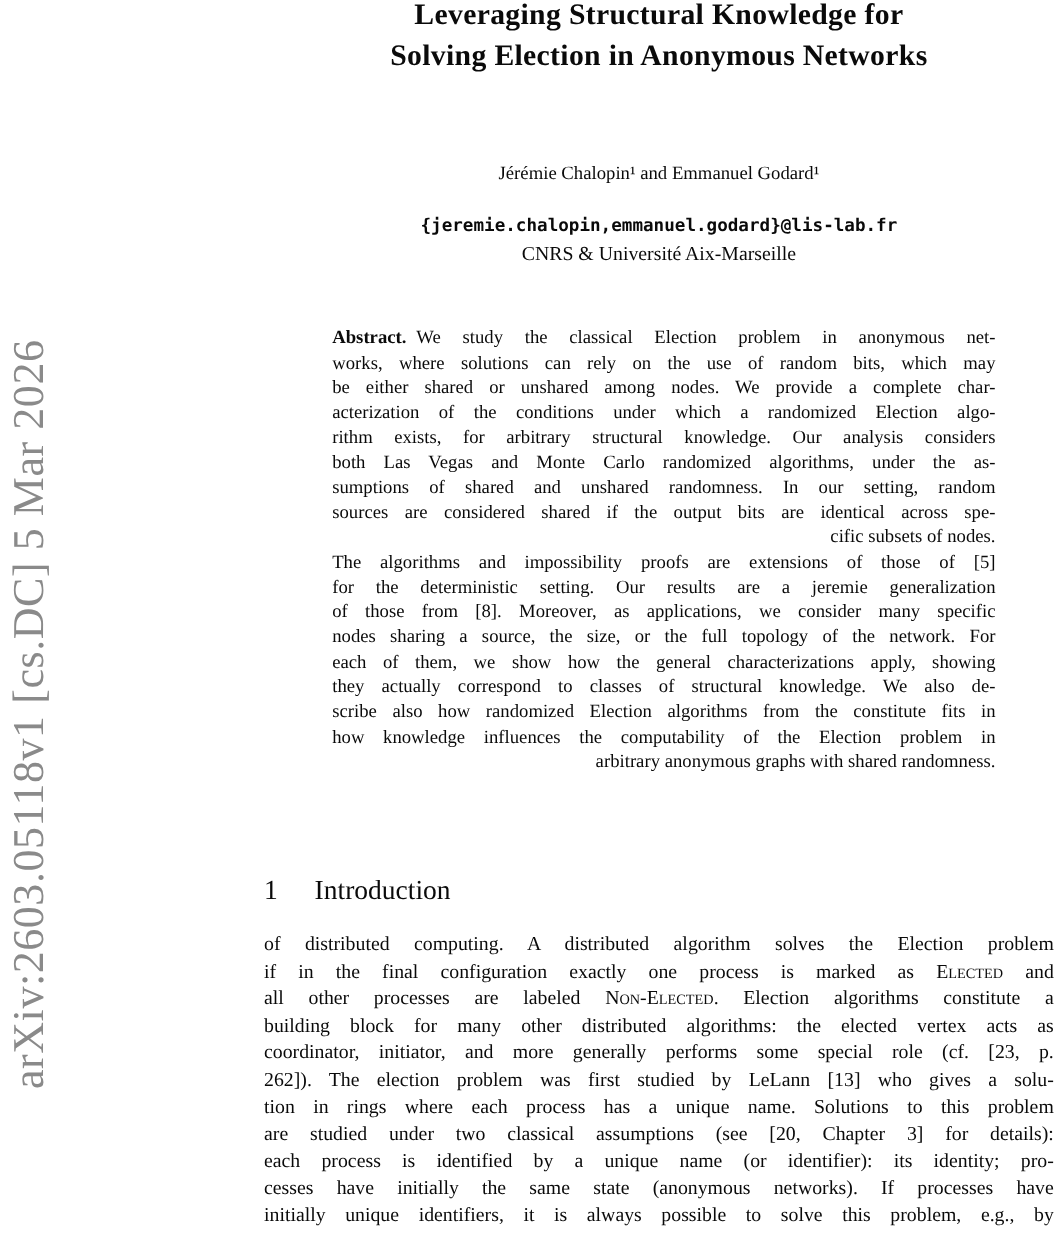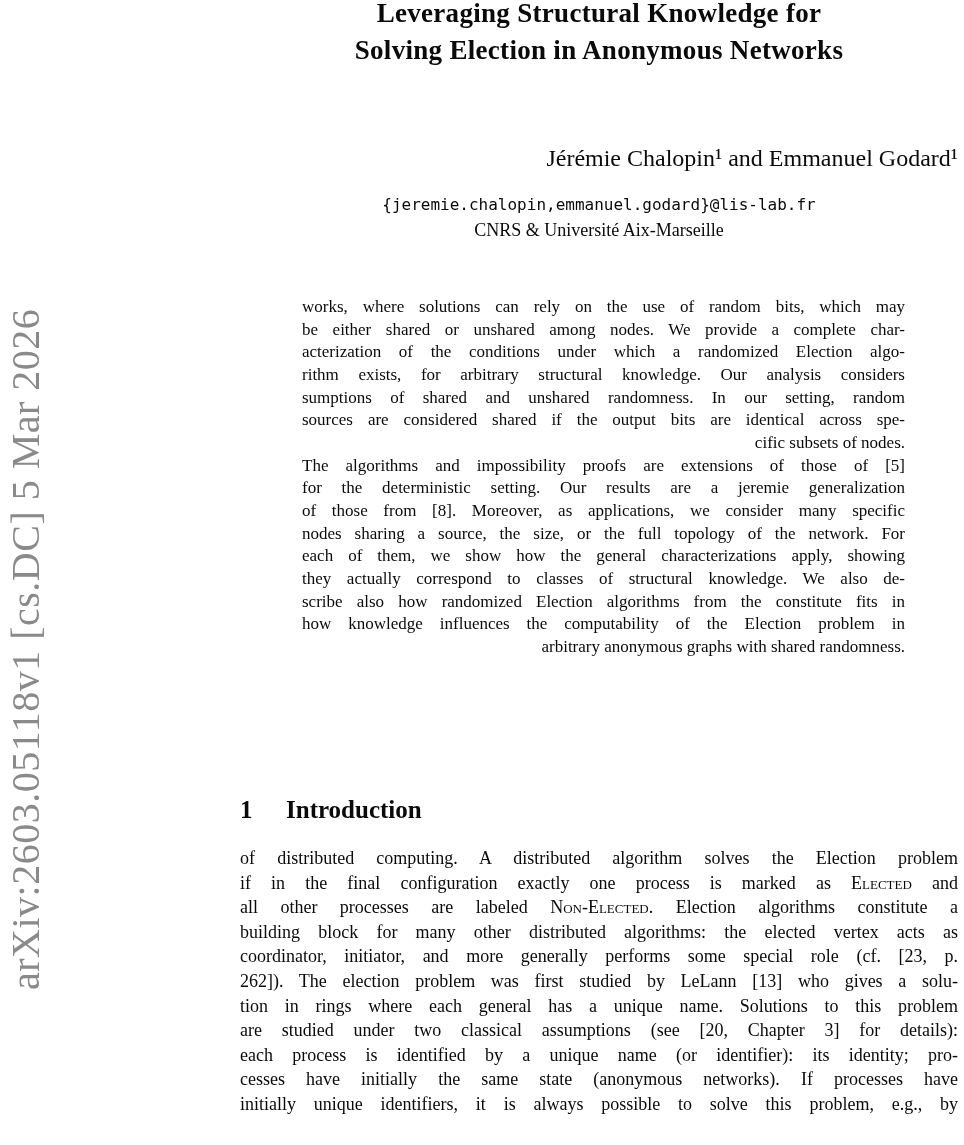--- a/index.html
+++ b/index.html
@@ -31,43 +31,44 @@
     width: 718px;
     text-align: center;
   }
   .title-block { top: -5px; }
   .title-line {
     font-size: 27px;
     font-weight: bold;
     line-height: 37px;
     letter-spacing: 0.3px;
   }
-  .authors-block { top: 146px; font-size: 24px; line-height: 24px; text-align: right; }
+  .authors-block { top: 146px; font-size: 17px; line-height: 24px; }
   .email-block {
     top: 195px;
     font-family: "DejaVu Sans Mono", "Liberation Mono", monospace;
     font-size: 16px;
     line-height: 20px;
+    font-weight: bold;
   }
   .affil-block { top: 219px; font-size: 18px; line-height: 22px; }
   .abstract-block {
     position: absolute;
     left: 302px;
     top: 296px;
     width: 603px;
     font-size: 17px;
     line-height: 22.65px;
   }
   .abs-label { margin-right: 9px; }
   .section-heading {
     position: absolute;
     left: 240px;
     top: 795px;
     font-size: 25px;
-    font-weight: bold;
+    font-weight: normal;
     line-height: 30px;
   }
   .section-number { display: inline-block; width: 46px; }
   .body-block {
     position: absolute;
     left: 240px;
     top: 846px;
     width: 718px;
     font-size: 18px;
     line-height: 24.6px;
@@ -88,24 +89,26 @@
     <div class="title-line">Solving Election in Anonymous Networks</div>
   </div>
 
   <div class="center-col authors-block">Jérémie Chalopin¹ and Emmanuel Godard¹</div>
 
   <div class="center-col email-block">{jeremie.chalopin,emmanuel.godard}@lis-lab.fr</div>
 
   <div class="center-col affil-block">CNRS &amp; Université Aix-Marseille</div>
 
   <div class="abstract-block" id="abstract-container">
+      <div class="line jline"><b class="abs-label">Abstract.</b><span>We study the classical Election problem in anonymous net-</span></div>
       <div class="line jline"><span>works, where solutions can rely on the use of random bits, which may</span></div>
       <div class="line jline"><span>be either shared or unshared among nodes. We provide a complete char-</span></div>
       <div class="line jline"><span>acterization of the conditions under which a randomized Election algo-</span></div>
       <div class="line jline"><span>rithm exists, for arbitrary structural knowledge. Our analysis considers</span></div>
+      <div class="line jline"><span>both Las Vegas and Monte Carlo randomized algorithms, under the as-</span></div>
       <div class="line jline"><span>sumptions of shared and unshared randomness. In our setting, random</span></div>
       <div class="line jline"><span>sources are considered shared if the output bits are identical across spe-</span></div>
       <div class="line"><span>cific subsets of nodes.</span></div>
       <div class="line jline"><span>The algorithms and impossibility proofs are extensions of those of [5]</span></div>
       <div class="line jline"><span>for the deterministic setting. Our results are a jeremie generalization</span></div>
       <div class="line jline"><span>of those from [8]. Moreover, as applications, we consider many specific</span></div>
       <div class="line jline"><span>nodes sharing a source, the size, or the full topology of the network. For</span></div>
       <div class="line jline"><span>each of them, we show how the general characterizations apply, showing</span></div>
       <div class="line jline"><span>they actually correspond to classes of structural knowledge. We also de-</span></div>
       <div class="line jline"><span>scribe also how randomized Election algorithms from the constitute fits in</span></div>
@@ -117,20 +120,20 @@
     <span class="section-number">1</span><span>Introduction</span>
   </div>
 
   <div class="body-block" id="body-container">
       <div class="line jline"><span>of distributed computing. A distributed algorithm solves the Election problem</span></div>
       <div class="line jline"><span>if in the final configuration exactly one process is marked as </span><span class="sc">Elected</span><span> and</span></div>
       <div class="line jline"><span>all other processes are labeled </span><span class="sc">Non-Elected</span><span>. Election algorithms constitute a</span></div>
       <div class="line jline"><span>building block for many other distributed algorithms: the elected vertex acts as</span></div>
       <div class="line jline"><span>coordinator, initiator, and more generally performs some special role (cf. [23, p.</span></div>
       <div class="line jline"><span>262]). The election problem was first studied by LeLann [13] who gives a solu-</span></div>
-      <div class="line jline"><span>tion in rings where each general has a unique name. Solutions to this problem</span></div>
+      <div class="line jline"><span>tion in rings where each process has a unique name. Solutions to this problem</span></div>
       <div class="line jline"><span>are studied under two classical assumptions (see [20, Chapter 3] for details):</span></div>
       <div class="line jline"><span>each process is identified by a unique name (or identifier): its identity; pro-</span></div>
       <div class="line jline"><span>cesses have initially the same state (anonymous networks). If processes have</span></div>
       <div class="line jline"><span>initially unique identifiers, it is always possible to solve this problem, e.g., by</span></div>
     </div>
 
 </div>
 
 </body></html>

